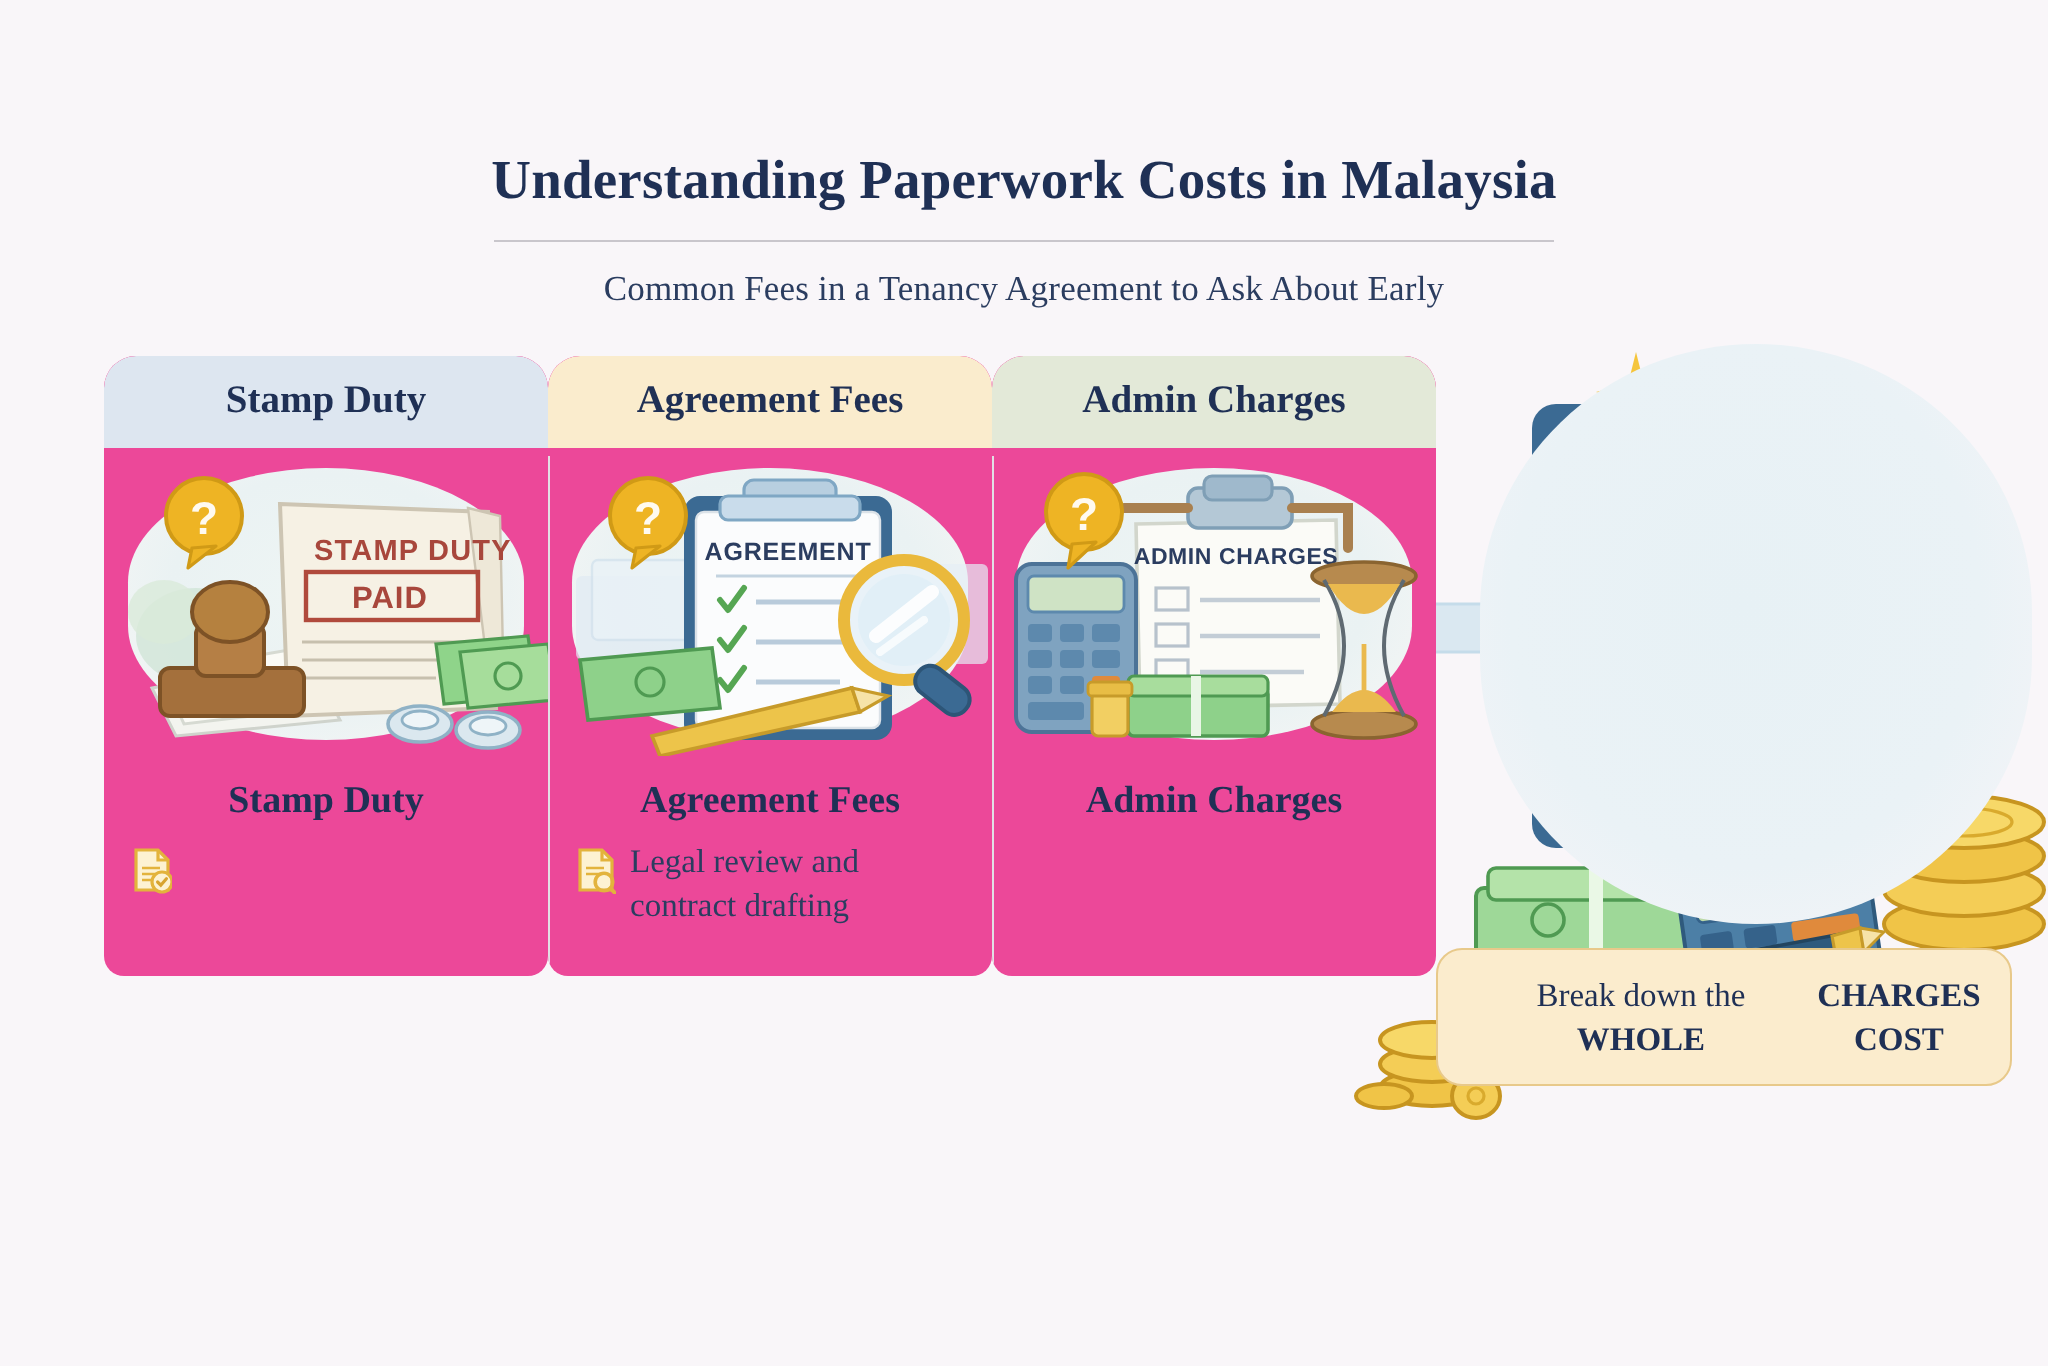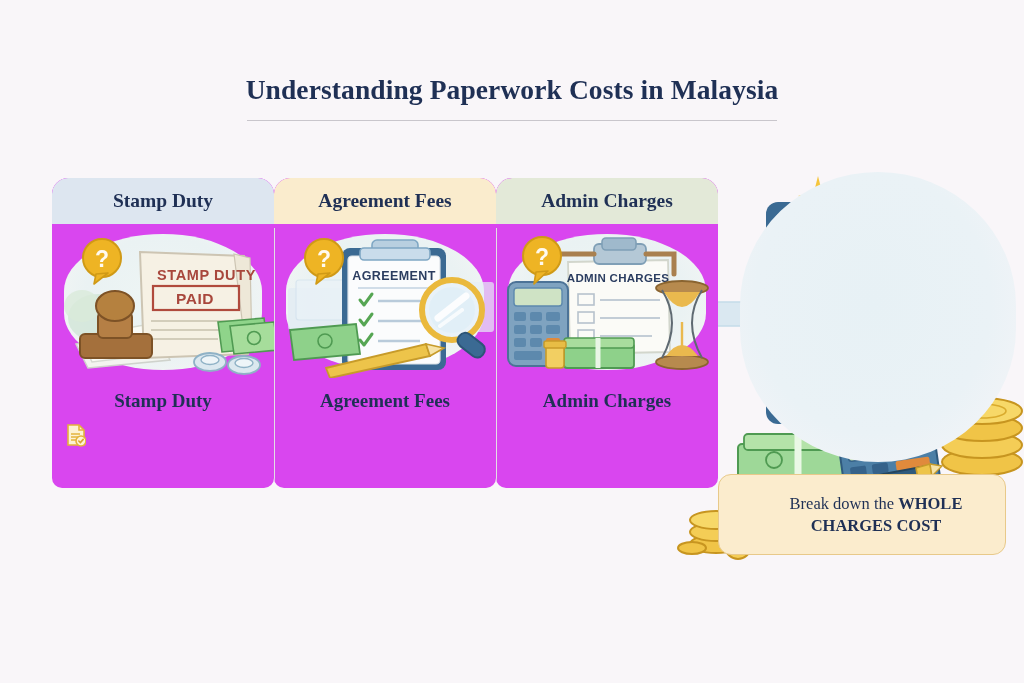--- a/index.html
+++ b/index.html
@@ -60,21 +60,21 @@
     position: absolute;
     top: 178px; left: 52px;
     width: 670px; height: 310px;
     display: flex;
   }
   .card {
     position: relative;
     width: 222px;
     height: 310px;
     border-radius: 16px 16px 10px 10px;
-    background: #d946ef;
+    background: #ec4899;
     display: flex;
     flex-direction: column;
     overflow: hidden;
   }
   .card + .card::before {
     content: "";
     position: absolute;
     left: 0; top: 50px; bottom: 4px;
     width: 1px;
     background: #e2dfe4;
@@ -136,26 +136,25 @@
     left: 10px; top: 6px;
     width: 276px; height: 290px;
     background: radial-gradient(ellipse at 48% 45%, #e7f1f5 0%, #eaf2f6 58%, #f7f5f8 100%);
     border-radius: 50% / 46%;
   }
 
   
   .callout {
     position: absolute;
     left: 718px; top: 474px;
-    width: 288px; height: 81px;
+    width: 288px; height: 69px;
     background: #fbeccd;
     border: 1.5px solid #e8c98a;
     border-radius: 13px;
     display: flex;
-    flex-direction: column;
     justify-content: center;
     align-items: center;
     text-align: center;
     padding-left: 28px;
   }
   .callout-line { font-size: 16.5px; color: #1f3055; line-height: 1.28; }
   .callout-line b { font-weight: bold; }
   .callout-coins {
     position: absolute;
     left: 676px; top: 498px;
@@ -163,20 +162,21 @@
   }
 </style>
 </head>
 <body>
 
 <div class="canvas">
 
   <div class="header">
     <div class="title">Understanding Paperwork Costs in Malaysia</div>
     <div class="title-rule"></div>
+    <div class="subtitle">Common Fees in a Tenancy Agreement to Ask About Early</div>
   </div>
 
   <svg class="flow-arrow" viewBox="0 0 120 92">
     <path d="M2 34 H70 V14 L116 46 L70 78 V58 H2 Z" fill="#cfe3ef" opacity=".85"></path>
     <path d="M2 34 H70 V14 L116 46 L70 78 V58 H2 Z" fill="none" stroke="#bcd8e8" stroke-width="1.5"></path>
   </svg>
 
   <div class="cards">
 
     <div class="card">
@@ -287,20 +287,33 @@
           <path d="M146 118 L164 122 L150 130 Z" fill="#f6e3a8" stroke="#c79b2a" stroke-width="1.6"></path>
 
           <circle cx="44" cy="32" r="19" fill="#eeb424" stroke="#d09a16" stroke-width="2"></circle>
           <path d="M38 48 L36 58 L50 47 Z" fill="#eeb424" stroke="#d09a16" stroke-width="1.6" stroke-linejoin="round"></path>
           <text x="44" y="41" text-anchor="middle" font-family="Liberation Sans, sans-serif" font-size="23" font-weight="bold" fill="#fffaf0">?</text>
         </svg>
       </div>
 
       <div class="card-title">Agreement Fees</div>
 
+      <div class="card-desc">
+        <svg class="doc-icon" width="20" height="24" viewBox="0 0 20 24">
+          <path d="M2 2 H13 L18 7 V22 H2 Z" fill="#fdf2d2" stroke="#e3b33c" stroke-width="1.6"></path>
+          <path d="M13 2 V7 H18" fill="none" stroke="#e3b33c" stroke-width="1.6"></path>
+          <g stroke="#e3b33c" stroke-width="1.3">
+            <line x1="5" y1="11" x2="14" y2="11"></line>
+            <line x1="5" y1="14" x2="13" y2="14"></line>
+          </g>
+          <circle cx="14" cy="18" r="4.4" fill="none" stroke="#e3b33c" stroke-width="1.8"></circle>
+          <line x1="17.2" y1="21.2" x2="20" y2="24" stroke="#e3b33c" stroke-width="2" stroke-linecap="round"></line>
+        </svg>
+        <span class="card-desc-text">Legal review and contract drafting</span>
+      </div>
     </div>
 
     <div class="card">
       <div class="card-head" style="background:#e3e9d8">
         <span class="card-head-text">Admin Charges</span>
       </div>
 
       <div class="card-illus illus">
         <div class="illus-bg"></div>
         <svg width="222" height="152" viewBox="0 0 222 152">

